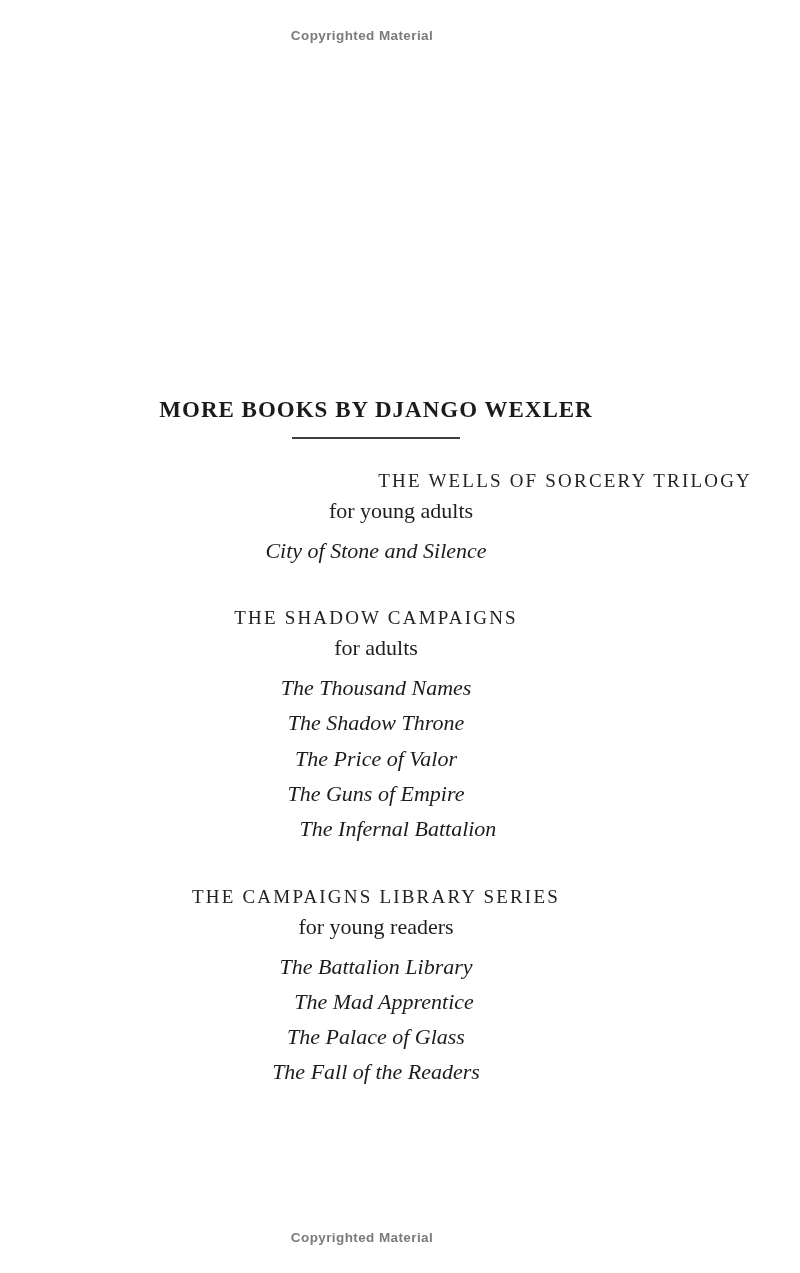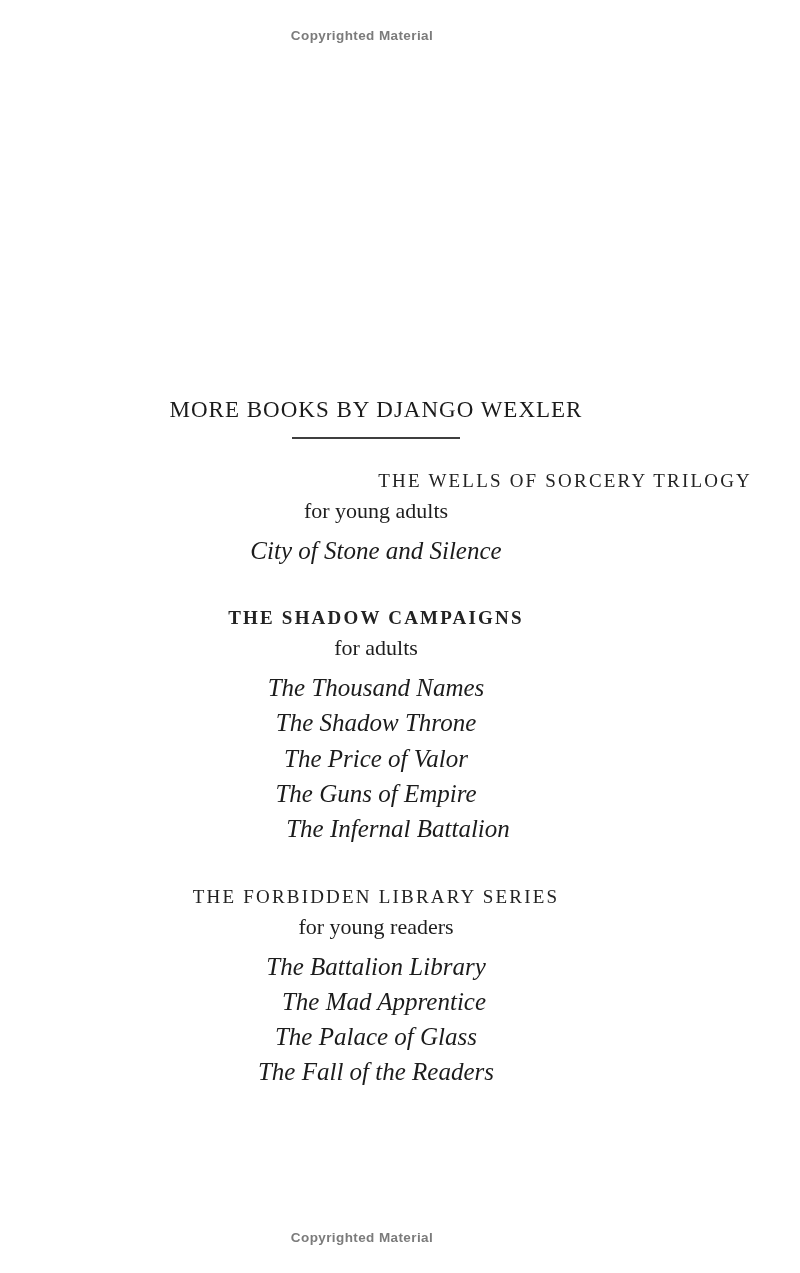--- a/index.html
+++ b/index.html
@@ -30,21 +30,21 @@
     position: absolute;
     left: 0;
     width: 752px;
     text-align: center;
     line-height: 30px;
     height: 30px;
     white-space: nowrap;
   }
   .page-title {
     font-size: 23px;
-    font-weight: 400;
+    font-weight: 700;
     letter-spacing: 1px;
     color: #1b1b1b;
   }
   .title-rule {
     position: absolute;
     top: 437px;
     left: 292px;
     width: 168px;
     height: 2px;
     background: #3f3f3f;
@@ -54,48 +54,48 @@
     font-weight: 400;
     letter-spacing: 2.2px;
     color: #232323;
   }
   .audience {
     font-size: 22px;
     color: #1e1e1e;
   }
   .book-title {
     font-style: italic;
-    font-size: 25px;
+    font-size: 22px;
     color: #1c1c1c;
   }
 </style>
 </head>
 <body>
 
 <div>
 
   <div class="notice top">Copyrighted Material</div>
 
   <h1 class="content-line page-title" style="top: 395px;">MORE BOOKS BY DJANGO WEXLER</h1>
 
   <div class="title-rule"></div>
 
   <div class="content-line series-heading" style="top: 466px; text-align: right;">THE WELLS OF SORCERY TRILOGY</div>
-  <div class="content-line audience" style="top: 496px;">for young adults</div>
+  <div class="content-line audience" style="top: 496px; margin-left: 25px;">for young adults</div>
   <div class="content-line book-title" style="top: 536px;">City of Stone and Silence</div>
 
-  <div class="content-line series-heading" style="top: 603px; font-weight: bold;">THE SHADOW CAMPAIGNS</div>
+  <div class="content-line series-heading" style="top: 603px;">THE SHADOW CAMPAIGNS</div>
   <div class="content-line audience" style="top: 633px;">for adults</div>
   <div class="content-line book-title" style="top: 673px;">The Thousand Names</div>
   <div class="content-line book-title" style="top: 708px;">The Shadow Throne</div>
   <div class="content-line book-title" style="top: 744px;">The Price of Valor</div>
   <div class="content-line book-title" style="top: 779px;">The Guns of Empire</div>
   <div class="content-line book-title" style="top: 814px; margin-left: 22px;">The Infernal Battalion</div>
 
-  <div class="content-line series-heading" style="top: 882px;">THE FORBIDDEN LIBRARY SERIES</div>
+  <div class="content-line series-heading" style="top: 882px;">THE CAMPAIGNS LIBRARY SERIES</div>
   <div class="content-line audience" style="top: 912px;">for young readers</div>
   <div class="content-line book-title" style="top: 952px;">The Battalion Library</div>
   <div class="content-line book-title" style="top: 987px; padding-left: 16px;">The Mad Apprentice</div>
   <div class="content-line book-title" style="top: 1022px;">The Palace of Glass</div>
   <div class="content-line book-title" style="top: 1057px;">The Fall of the Readers</div>
 
   <div class="notice bottom">Copyrighted Material</div>
 
 </div>
 

